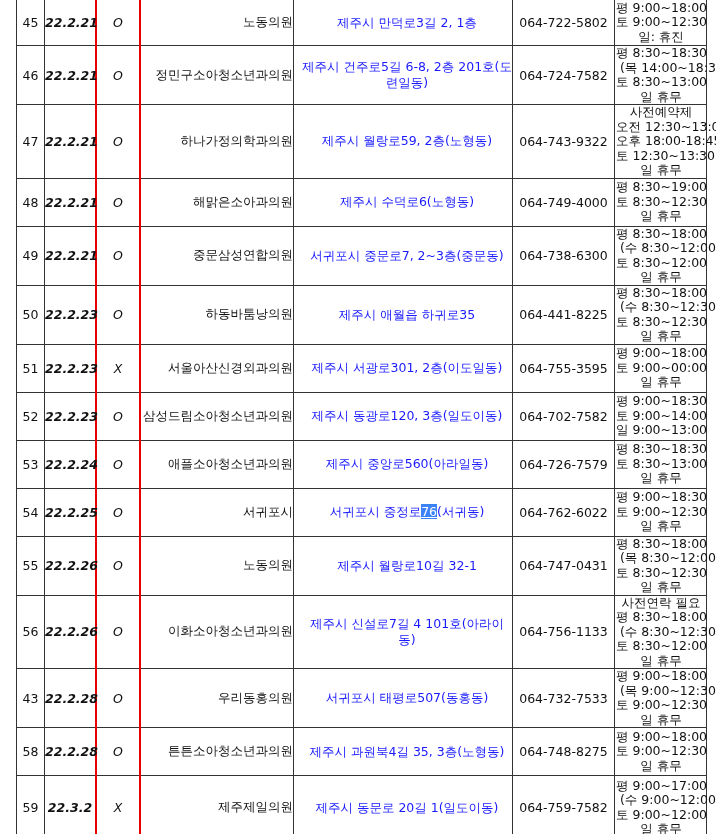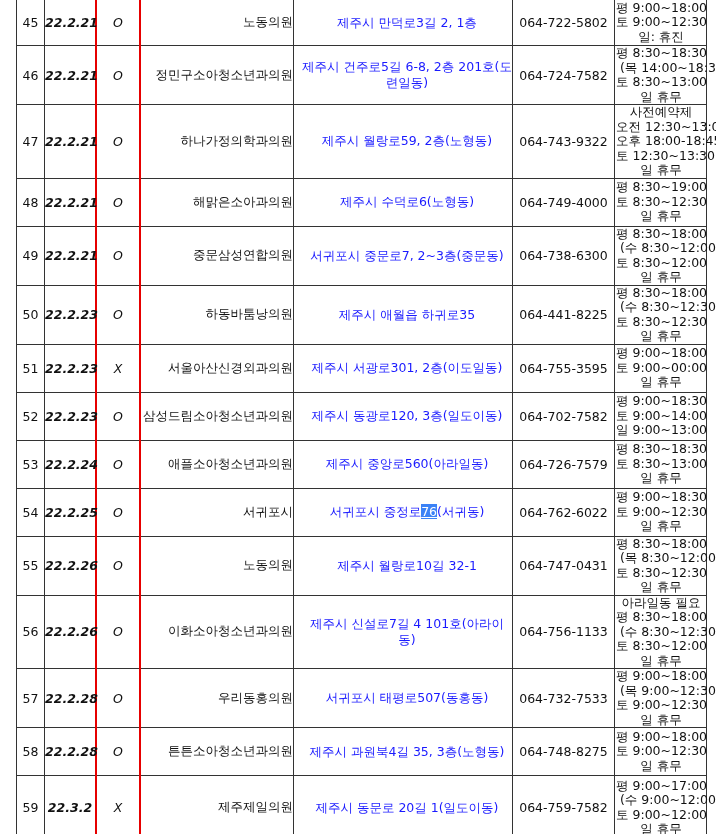--- a/index.html
+++ b/index.html
@@ -126,24 +126,24 @@
         <td class="c-phone">064-747-0431</td>
         <td class="c-hours"><div>평 8:30~18:00</div><div> (목 8:30~12:00)</div><div>토 8:30~12:30</div><div>일 휴무</div></td>
       </tr>
       <tr style="height: 72px;">
         <td class="c-no">56</td>
         <td class="c-date">22.2.26</td>
         <td class="c-mark">O</td>
         <td class="c-name">이화소아청소년과의원</td>
         <td class="c-addr">제주시 신설로7길 4 101호(아라이동)</td>
         <td class="c-phone">064-756-1133</td>
-        <td class="c-hours"><div>아라일동 필요</div><div>평 8:30~18:00</div><div> (수 8:30~12:30)</div><div>토 8:30~12:00</div><div>일 휴무</div></td>
+        <td class="c-hours"><div>사전연락 필요</div><div>평 8:30~18:00</div><div> (수 8:30~12:30)</div><div>토 8:30~12:00</div><div>일 휴무</div></td>
       </tr>
       <tr style="height: 58px;">
-        <td class="c-no">57</td>
+        <td class="c-no">43</td>
         <td class="c-date">22.2.28</td>
         <td class="c-mark">O</td>
         <td class="c-name">우리동홍의원</td>
         <td class="c-addr">서귀포시 태평로507(동홍동)</td>
         <td class="c-phone">064-732-7533</td>
         <td class="c-hours"><div>평 9:00~18:00</div><div> (목 9:00~12:30)</div><div>토 9:00~12:30</div><div>일 휴무</div></td>
       </tr>
       <tr style="height: 48px;">
         <td class="c-no">58</td>
         <td class="c-date">22.2.28</td>

